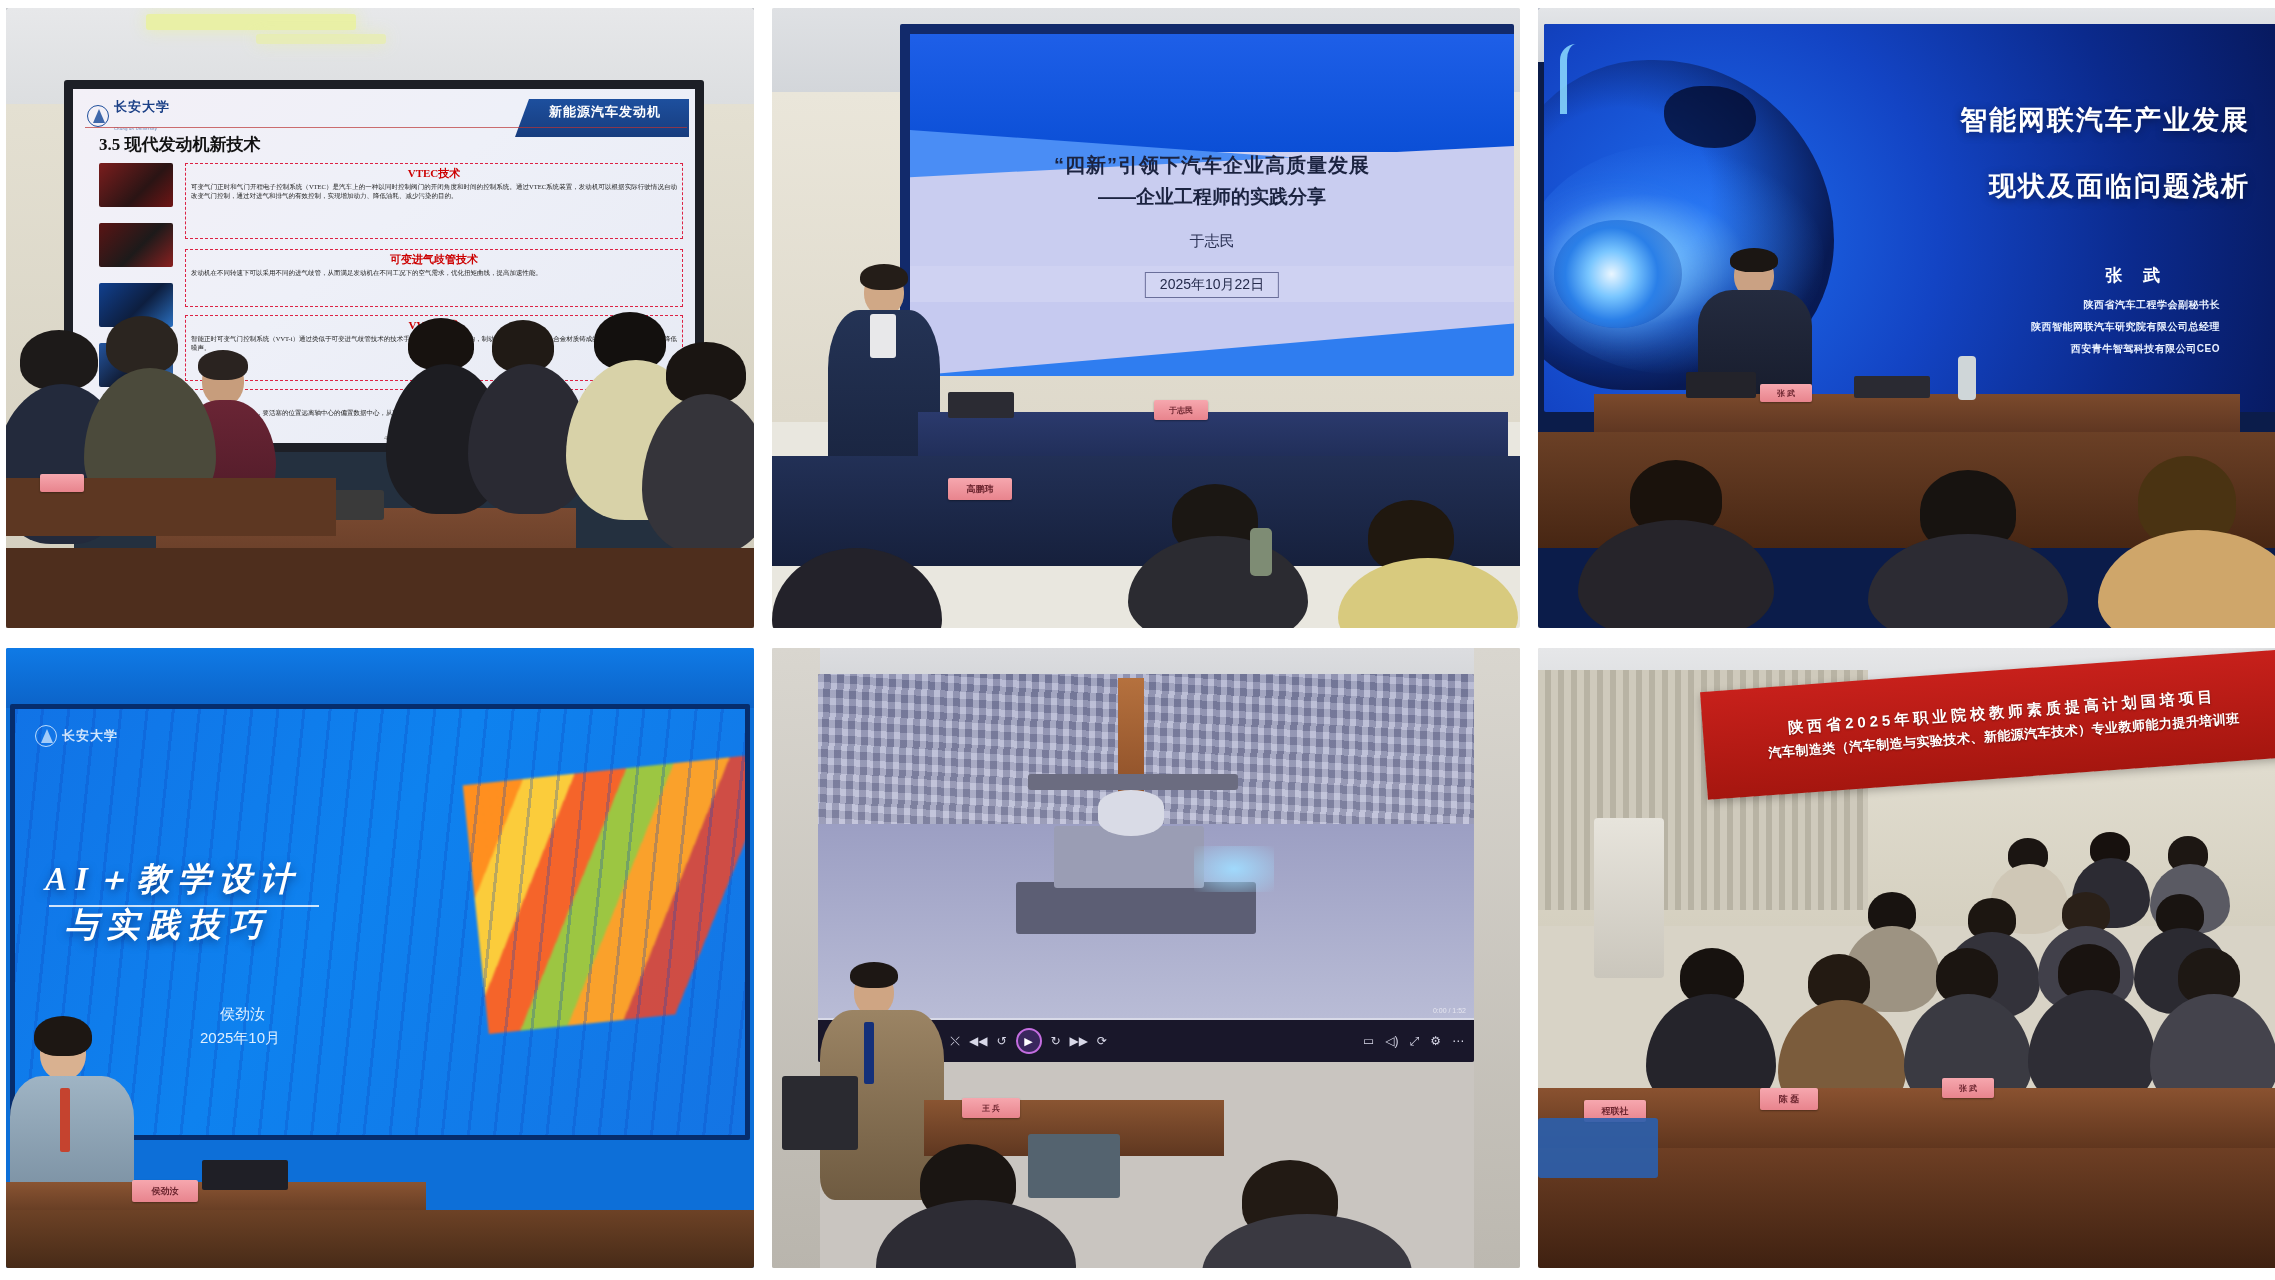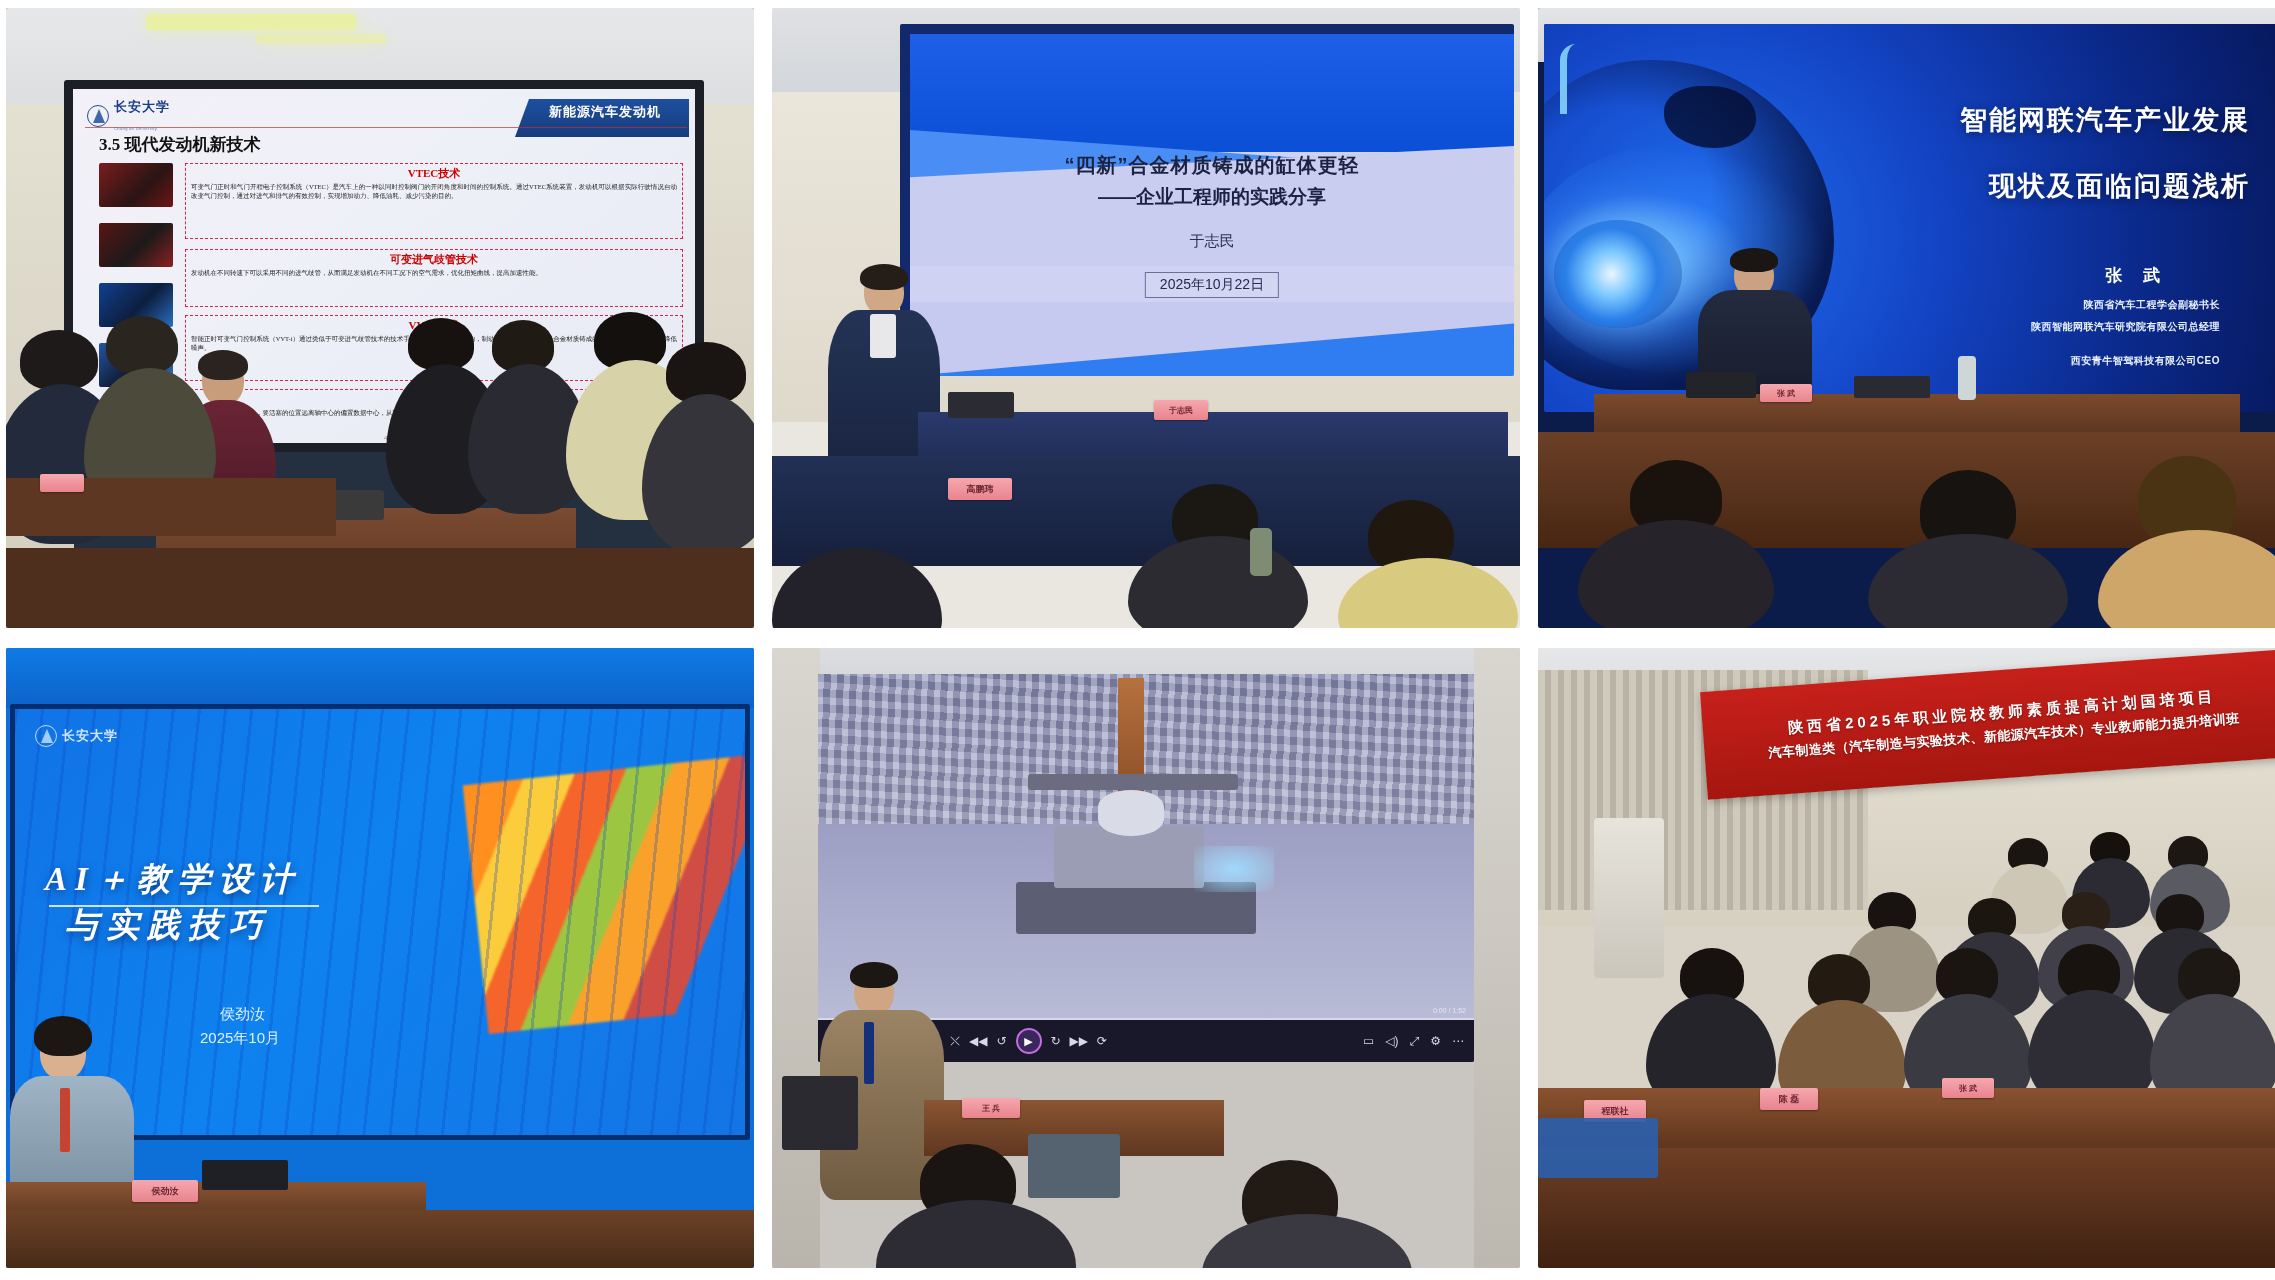--- a/index.html
+++ b/index.html
@@ -357,21 +357,21 @@
     <div class="room-ceiling ceil"></div>
     <div class="wall"></div>
 
     <div class="screen bigscreen">
       <div class="s2">
         <div class="s2-top"></div>
         <div class="s2-wedge"></div>
         <div class="s2-wedge2"></div>
         <div class="s2-bottom"></div>
         <div class="s2-bwave"></div>
-        <div class="s2-title">“四新”合金材质铸成的缸体更轻</div>
+        <div class="s2-title">“四新”引领下汽车企业高质量发展</div>
         <div class="s2-sub">——企业工程师的实践分享</div>
         <div class="s2-name">于志民</div>
         <div class="s2-date">2025年10月22日</div>
       </div>
     </div>
 
     <div class="head" style="left:92px;top:262px;width:40px;height:46px;background:#d0a886;"></div>
     <div class="hair" style="left:88px;top:256px;width:48px;height:26px;background:#241d18;"></div>
     <div class="person" style="left:56px;top:302px;width:112px;height:210px;background:linear-gradient(#243355,#16203a);border-radius:28% 28% 16% 16%;"></div>
     <div style="position:absolute;left:98px;top:306px;width:26px;height:44px;background:#e8e8ea;border-radius:3px;"></div>
@@ -397,21 +397,21 @@
         <div class="car-body"></div>
         <div class="car-glow"></div>
         <div class="strip"></div>
         <div class="mirror"></div>
         <div class="headlight"></div>
         <div class="s3-t1">智能网联汽车产业发展</div>
         <div class="s3-t2">现状及面临问题浅析</div>
         <div class="s3-name">张 武</div>
         <div class="s3-org" style="top:274px;">陕西省汽车工程学会副秘书长</div>
         <div class="s3-org" style="top:296px;">陕西智能网联汽车研究院有限公司总经理</div>
-        <div class="s3-org" style="top:330px;">西安青牛智驾科技有限公司CEO</div>
+        <div class="s3-org" style="top:318px;">西安青牛智驾科技有限公司CEO</div>
       </div>
     </div>
 
     <div class="head" style="left:196px;top:246px;width:40px;height:44px;background:#caa183;"></div>
     <div class="hair" style="left:192px;top:240px;width:48px;height:24px;background:#1b1613;"></div>
     <div class="person" style="left:160px;top:282px;width:114px;height:120px;background:linear-gradient(#242b3f,#161b2b);border-radius:30% 30% 14% 14%;"></div>
 
     <div class="desk desk3" style="left:56px;top:386px;right:46px;height:44px;background:linear-gradient(#7b4a2c,#5b3420);"></div>
     <div class="desk desk3" style="left:0;top:424px;right:0;height:116px;background:linear-gradient(#6b4026,#472613);"></div>
     <div class="plate" style="left:222px;top:376px;width:52px;height:18px;font-size:8px;">张 武</div>

